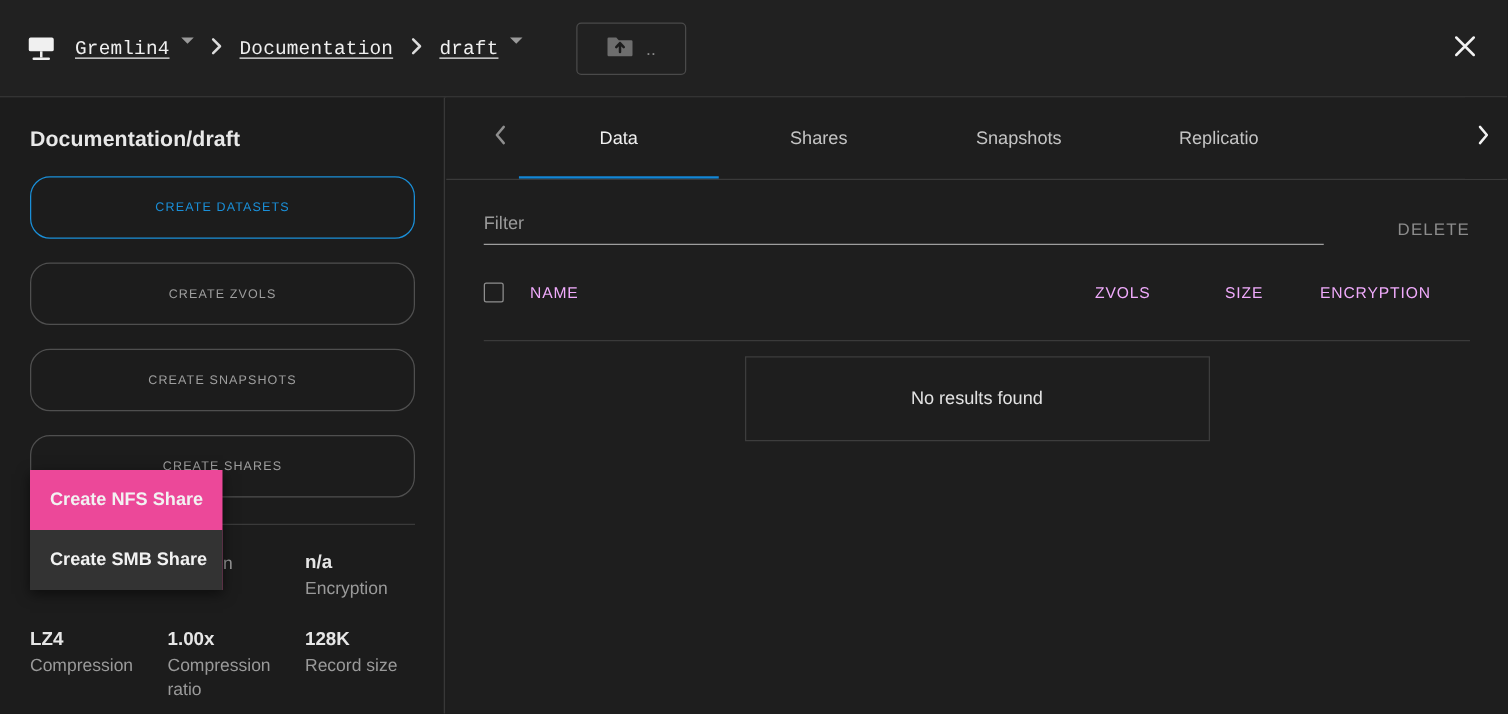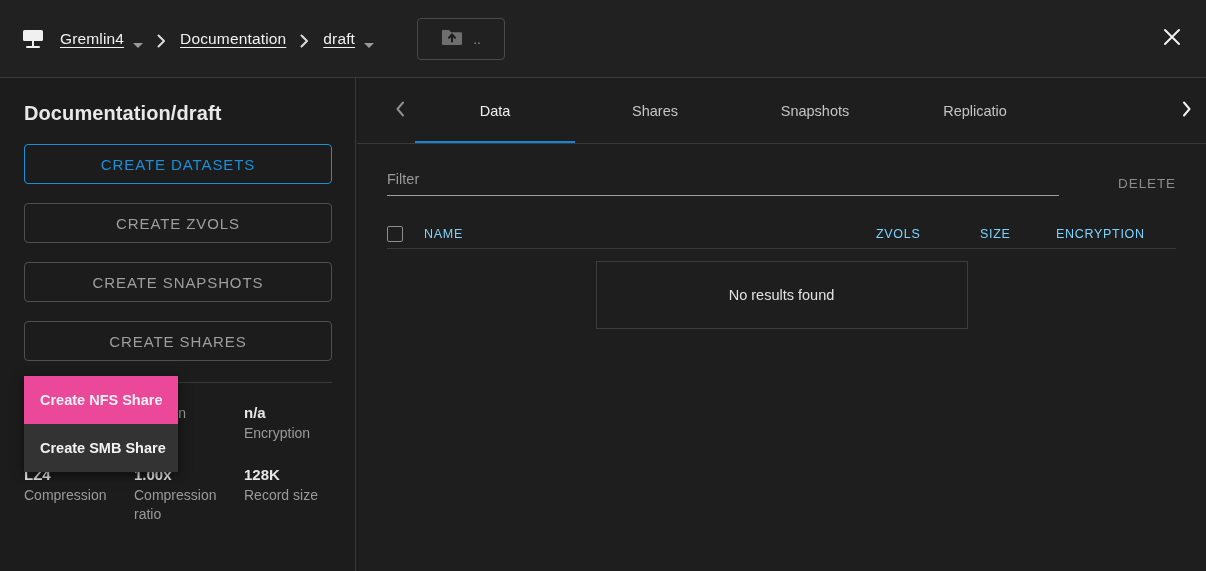--- a/index.html
+++ b/index.html
@@ -48,21 +48,21 @@
   .caret {
     width: 0; height: 0;
     border-left: 5px solid transparent;
     border-right: 5px solid transparent;
     border-top: 5px solid #9a9a9a;
     margin-left: 9px;
     flex: 0 0 auto;
     cursor: pointer;
   }
 
-  .crumb-group { display: flex; align-items: flex-end; }
+  .crumb-group { display: flex; align-items: flex-start; font-family: Liberation Mono, monospace; }
 
   .crumb-sep {
     margin: 0 14px;
     color: #cfcfcf;
     font-size: 17px;
     line-height: 1;
     display: flex; align-items: center;
   }
   .crumb-sep svg { display: block; }
 
@@ -102,37 +102,37 @@
     width: 356px;
     height: 493px;
     background: #1c1c1c;
     border-right: 1px solid #383838;
     padding: 0 24px;
     overflow: hidden;
   }
 
   .side-title {
     margin-top: 24px;
-    font-size: 20px;
+    font-size: 17px;
     font-weight: bold;
     color: #e8e8e8;
     letter-spacing: 0.1px;
   }
 
   .side-btn {
     display: block;
     width: 308px;
-    height: 40px;
+    height: 50px;
     margin-top: 19px;
     border: 1px solid #4f4f4f;
-    border-radius: 4px;
+    border-radius: 16px;
     background: transparent;
     color: #9e9e9e;
     font-family: "Liberation Sans", sans-serif;
-    font-size: 15px;
+    font-size: 10px;
     letter-spacing: 0.9px;
     cursor: pointer;
     text-align: center;
   }
   .side-btn.primary {
     border-color: #1a8fd8;
     color: #1a8fd8;
   }
 
   .side-divider {
@@ -281,25 +281,25 @@
     font-size: 13.5px;
     letter-spacing: 0.9px;
     cursor: pointer;
     padding-bottom: 5px;
   }
 
   .table-head {
     display: flex;
     align-items: center;
     margin: 30px 30px 0 30px;
-    padding-bottom: 6px;
+    padding-bottom: 30px;
     border-bottom: 1px solid #3a3a3a;
     font-size: 12.5px;
     letter-spacing: 0.7px;
-    color: #7dd3fc;
+    color: #f0abfc;
   }
   .chk {
     width: 16px; height: 16px;
     border: 1px solid #8e8e8e;
     border-radius: 2px;
     flex: 0 0 auto;
     cursor: pointer;
   }
   .col-name { margin-left: 21px; flex: 1 1 auto; }
   .col-type { width: 104px; flex: 0 0 auto; }

